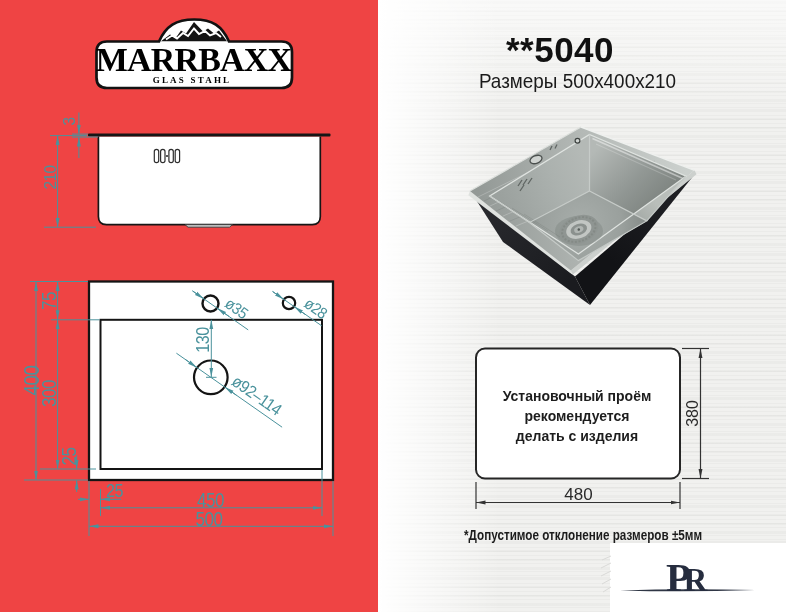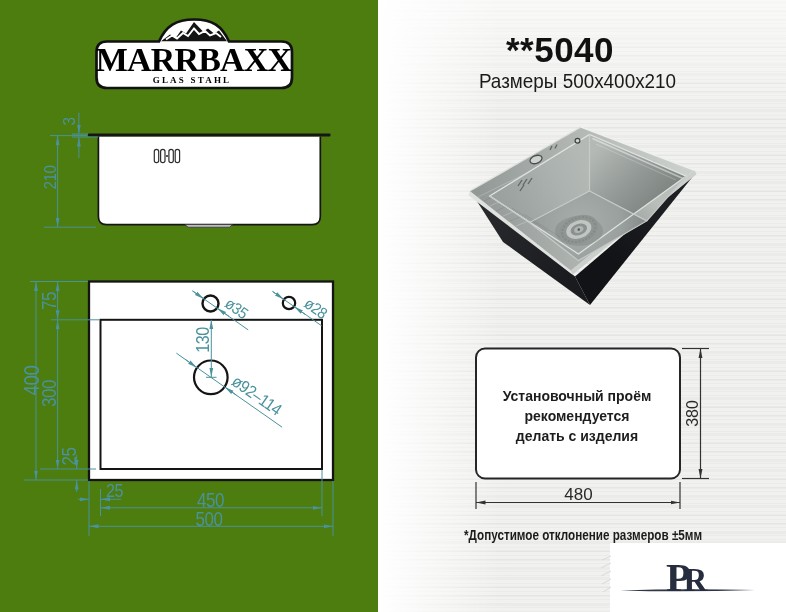--- a/index.html
+++ b/index.html
@@ -1,15 +1,15 @@
 <!DOCTYPE html>
 <html><head><meta charset="utf-8">
 <style>
 html,body{margin:0;padding:0;background:#fff;}
-#page{position:relative;width:786px;height:612px;overflow:hidden;background:#4d7c0f;font-family:"Liberation Sans",sans-serif;}
+#page{position:relative;width:786px;height:612px;overflow:hidden;background:#ef4444;font-family:"Liberation Sans",sans-serif;}
 #tex{position:absolute;left:378px;top:0;width:408px;height:612px;
 background:
  linear-gradient(90deg,#fff 0%,rgba(255,255,255,0) 30%),
  linear-gradient(180deg,rgba(255,255,255,.6) 0%,rgba(255,255,255,0) 18%),
  repeating-linear-gradient(0deg, rgba(150,152,148,.065) 0px, rgba(150,152,148,.065) 1px, rgba(255,255,255,0) 1px, rgba(255,255,255,0) 4px),
  repeating-linear-gradient(0deg, rgba(255,255,255,0) 0px, rgba(255,255,255,0) 6px, rgba(138,140,136,.06) 6px, rgba(138,140,136,.06) 8px, rgba(255,255,255,0) 8px, rgba(255,255,255,0) 9px),
  #f1f1ef;}
 svg{position:absolute;left:0;top:0;}
 text{font-family:"Liberation Sans",sans-serif;}
 .ser{font-family:"Liberation Serif",serif;}

